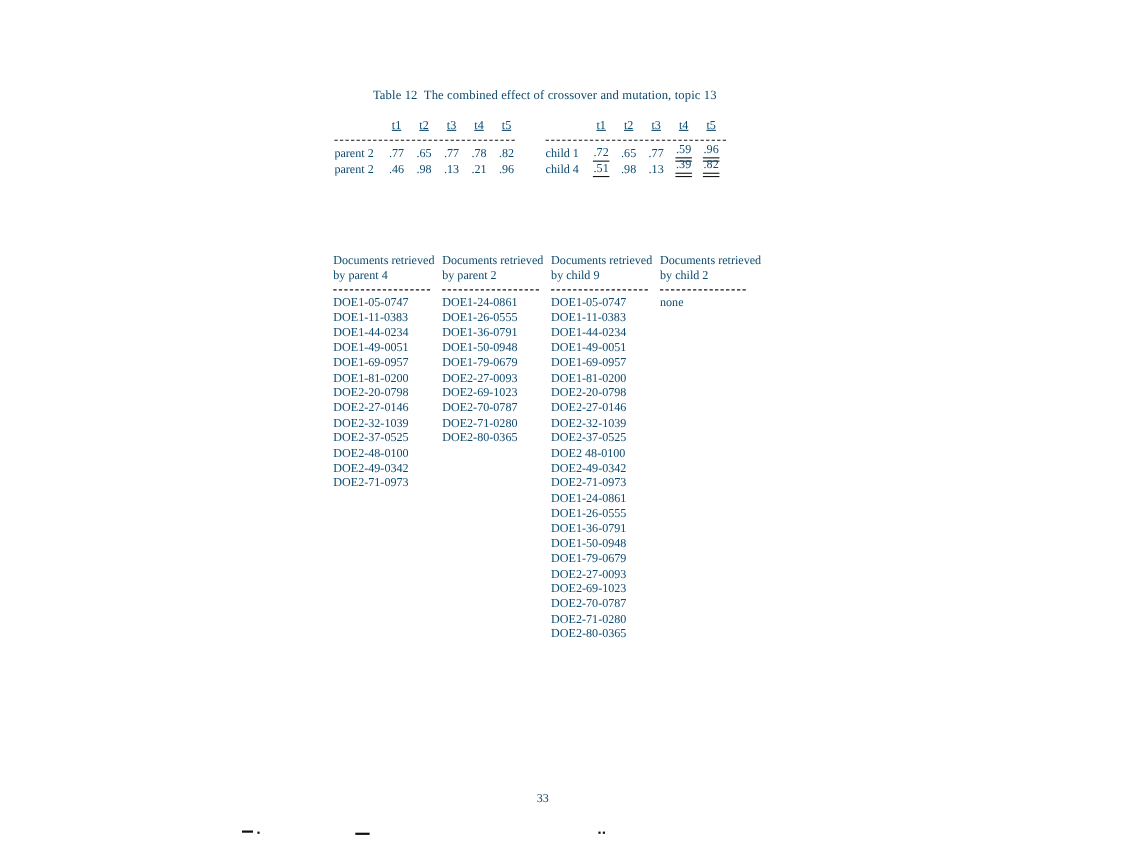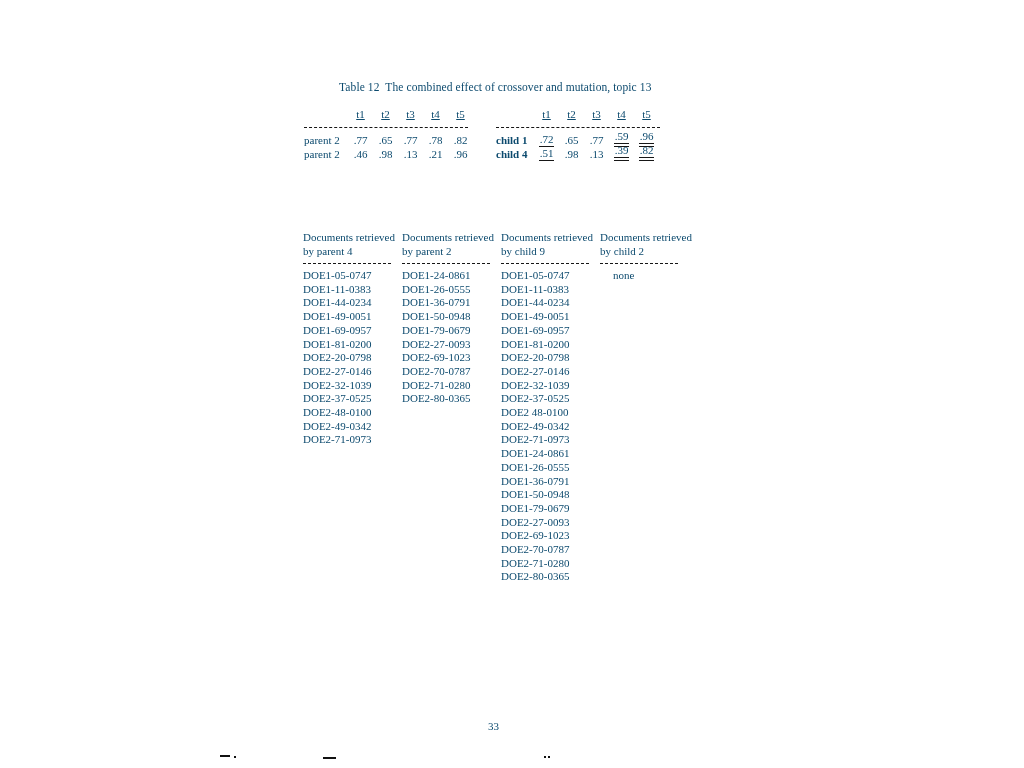--- a/index.html
+++ b/index.html
@@ -10,42 +10,42 @@
   .title {
     position:absolute; left:339px; top:81px;
     font-size:11.5px; white-space:pre; letter-spacing:0.1px;
   }
   
   .score-table { position:absolute; top:107px; width:172px; font-size:11px; }
   .score-table.left  { left:304px; }
   .score-table.right { left:496px; }
   .s-row { display:flex; height:14px; line-height:14px; align-items:flex-end; }
   .s-label { width:44px; white-space:nowrap; }
-  .score-table.right .s-label { width:38px;font-weight:bold; }
+  .score-table.right .s-label { width:38px; }
   .s-cell { width:25px; text-align:center;text-decoration:underline; }
   .val { display:inline-block; padding:0 1px; }
   .val[data-underline="single"] { border-bottom:1.5px solid #161616; }
   .val[data-underline="double"] { border-bottom:4px double #161616; }
   .dash-line { border-top:1.5px dashed #161616; margin:6px 0 5px 0; width:164px; }
   
   .note { position:absolute; left:303px; top:176px; font-size:11px; line-height:14px; }
   .note-line2 { margin-left:27px; }
   .u-single { border-bottom:1.5px solid #161616; }
   .u-double { border-bottom:4px double #161616; }
   
   .doc-col { position:absolute; top:231px; width:96px; font-size:11px; }
   .doc-col.c1 { left:303px; }
   .doc-col.c2 { left:402px; }
   .doc-col.c3 { left:501px; }
   .doc-col.c4 { left:600px; }
   .doc-head { line-height:13.5px; }
   .doc-sep { border-top:1.5px dashed #161616; margin:5px 0 5px 0; width:88px; }
   .doc-col.c4 .doc-sep { width:78px; }
   .doc-item { line-height:13.7px; white-space:nowrap; }
-  .doc-none { margin-left:13px; line-height:13.7px; }
+  .doc-none { line-height:13.7px; }
   
   .page-num { position:absolute; left:488px; top:720px; font-size:11px; }
   .artifact { position:absolute; background:#111111; }
   .a1 { left:220px; top:755px; width:10px; height:2px; }
   .a1dot { left:234px; top:756px; width:2px; height:2px; }
   .a2 { left:323px; top:757px; width:13px; height:2px; }
   .a3 { left:544px; top:756px; width:2px; height:2px; }
   .a4 { left:548px; top:756px; width:2px; height:2px; }
 </style>
 </head>

